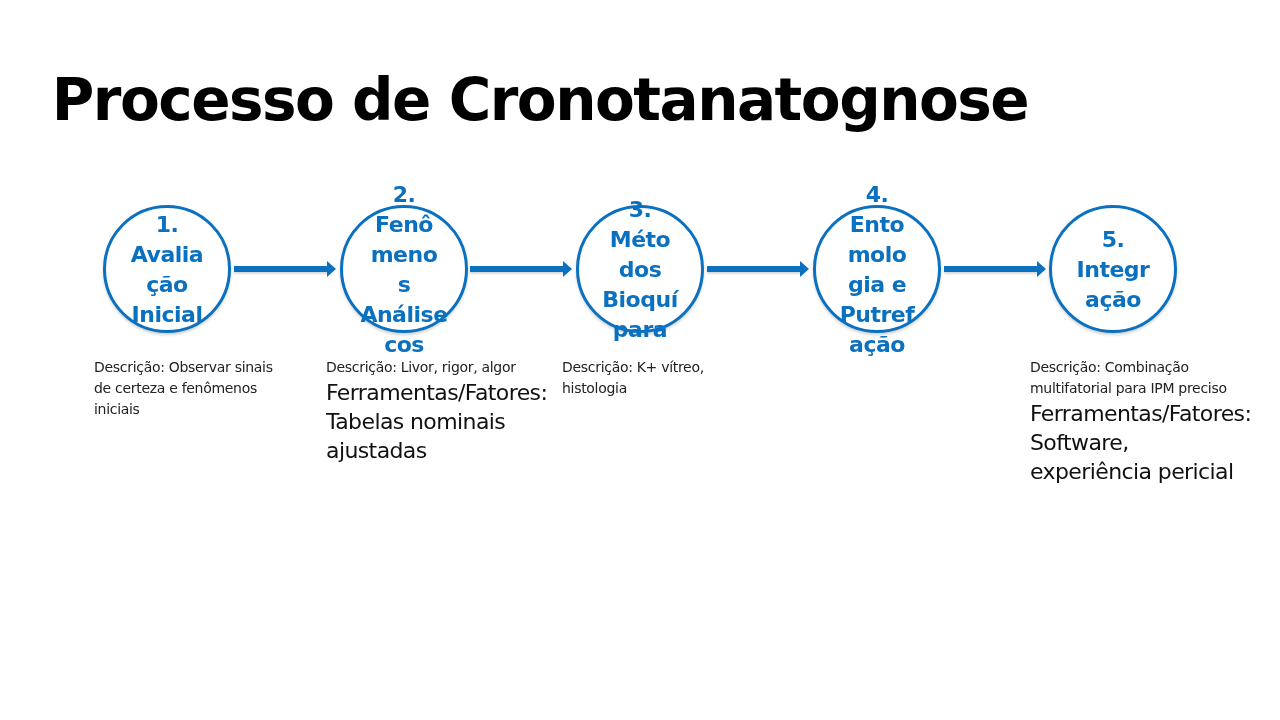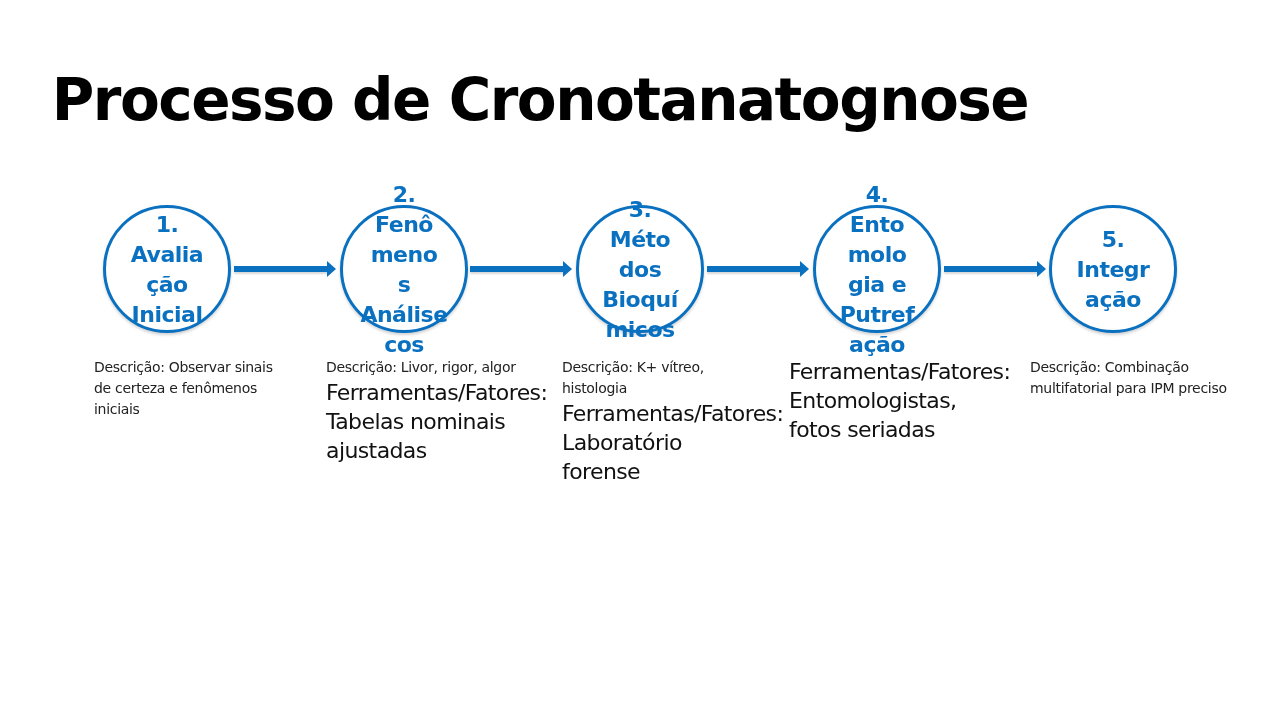--- a/index.html
+++ b/index.html
@@ -84,46 +84,45 @@
   </div>
 </div>
 
 <div class="step" style="left:640px;">
   <div class="circle"></div>
   <div class="circle-label" style="top:195px;">
     <span>3.</span>
     <span>Méto</span>
     <span>dos</span>
     <span>Bioquí</span>
-    <span>micos</span>
+    <span>para</span>
   </div>
   <div class="desc" style="left:-100px; width:200px;">
     <span>Descrição: K+ vítreo, histologia</span>
-    <span class="tools">Ferramentas/Fatores: Laboratório forense</span>
   </div>
 </div>
 
 <div class="step" style="left:877px;">
   <div class="circle"></div>
   <div class="circle-label" style="top:180px;">
     <span>4.</span>
     <span>Ento</span>
     <span>molo</span>
     <span>gia e</span>
     <span>Putref</span>
     <span>ação</span>
   </div>
   <div class="desc" style="left:-110px; width:220px;">
-    <span class="tools">Ferramentas/Fatores: Entomologistas, fotos seriadas</span>
   </div>
 </div>
 
 <div class="step" style="left:1113px;">
   <div class="circle"></div>
   <div class="circle-label" style="top:225px;">
     <span>5.</span>
     <span>Integr</span>
     <span>ação</span>
   </div>
   <div class="desc" style="left:-105px; width:210px;">
     <span>Descrição: Combinação multifatorial para IPM preciso</span>
+    <span class="tools">Ferramentas/Fatores: Software, experiência pericial</span>
   </div>
 </div>
 
 </body></html>

